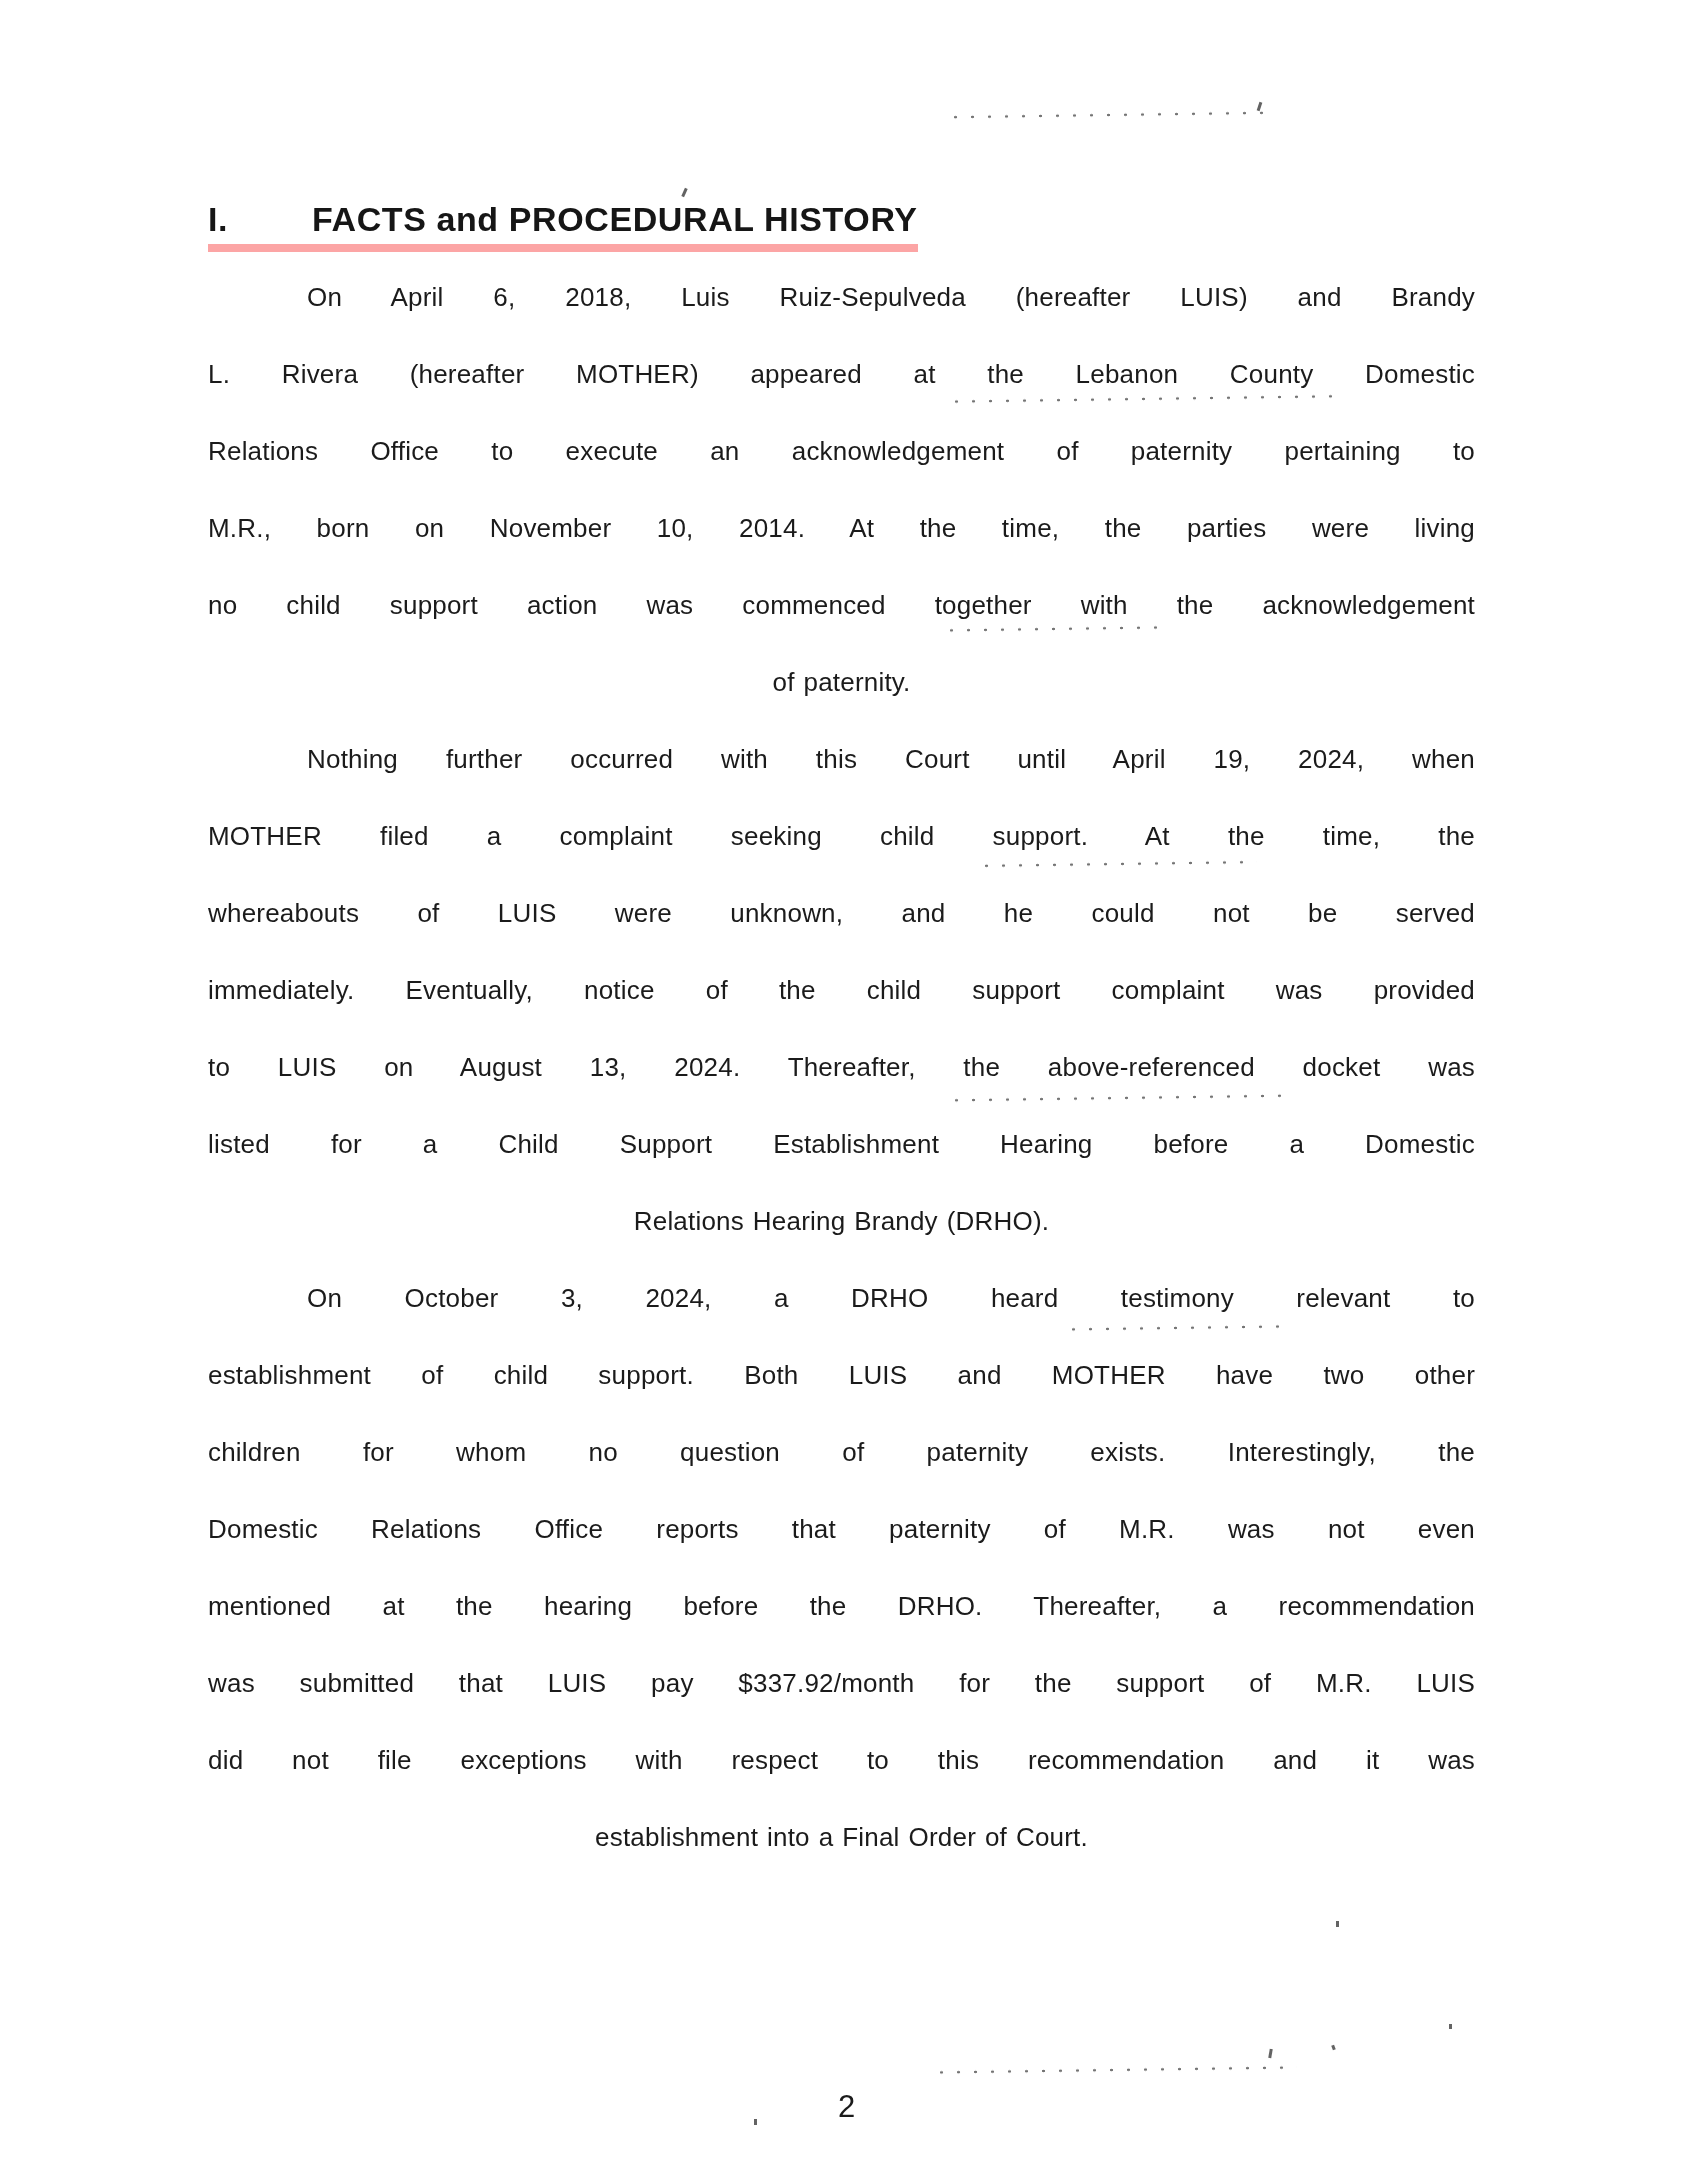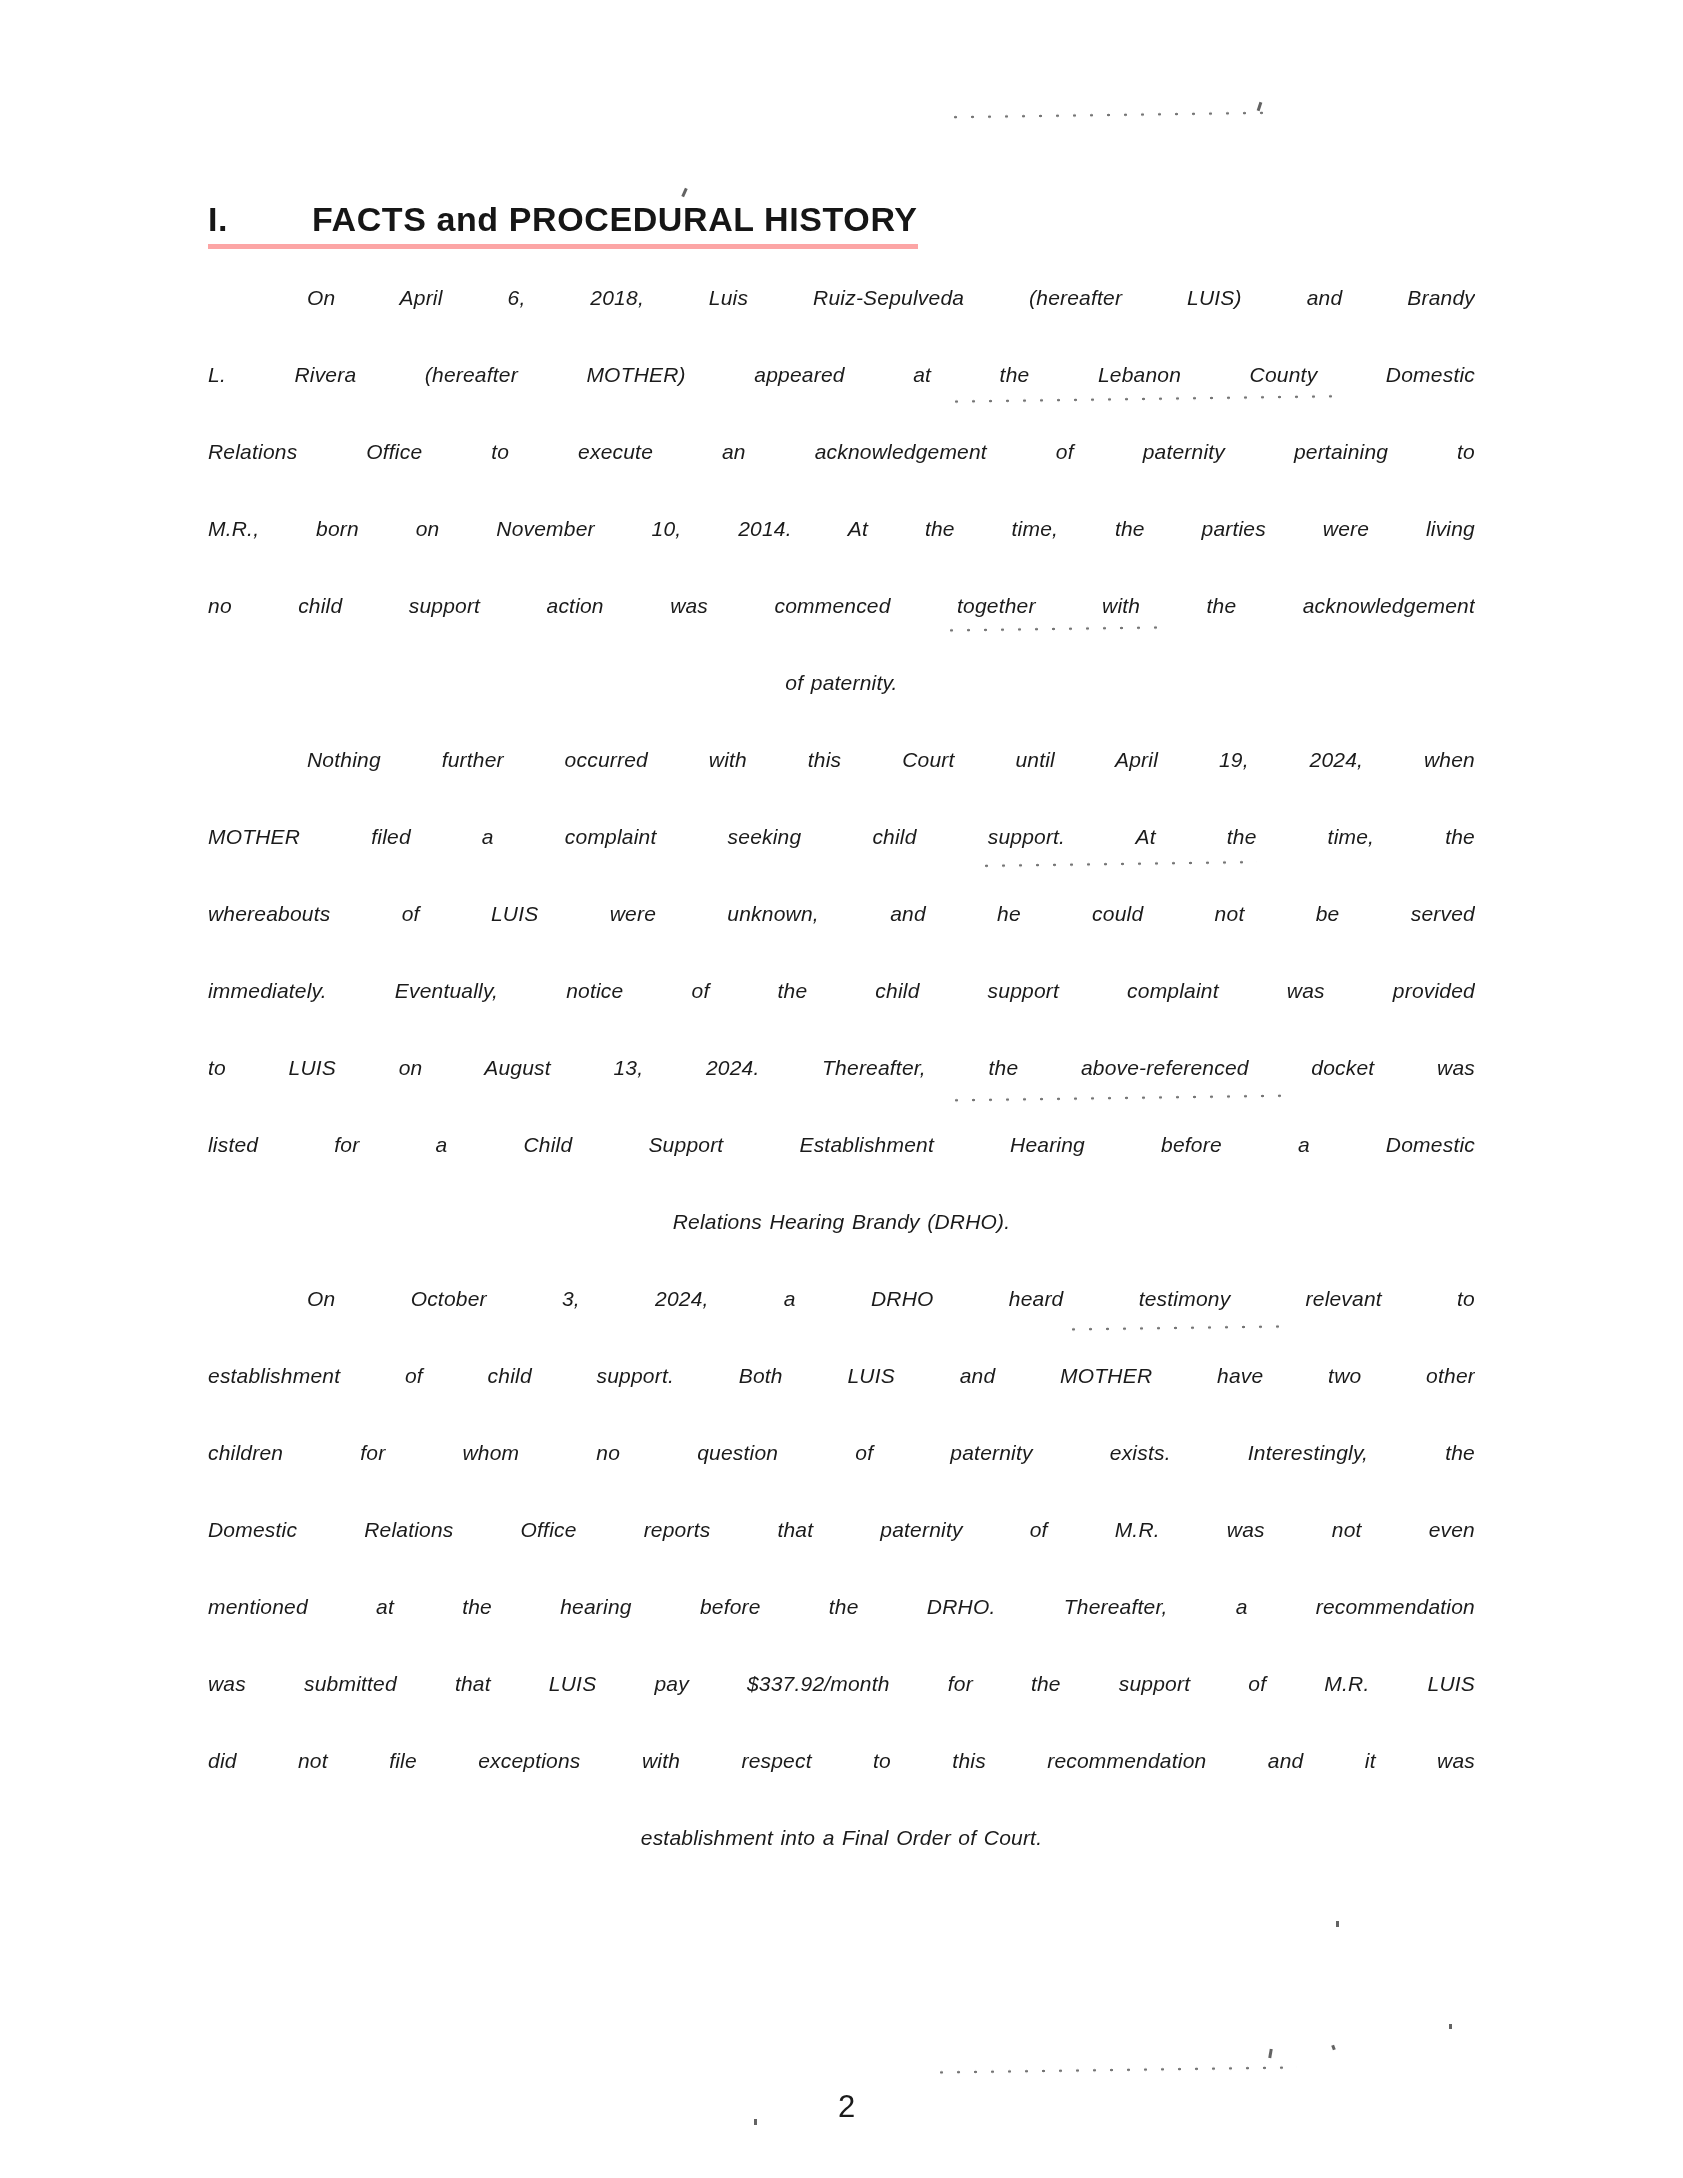--- a/index.html
+++ b/index.html
@@ -14,41 +14,40 @@
 
   
   .heading {
     position: absolute;
     left: 208px; top: 202px;
     font-size: 34px;
     font-weight: bold;
     line-height: 1;
     letter-spacing: 0.6px;
     white-space: nowrap;
-    border-bottom: 5px solid #fca5a5;
+    border-bottom: 8px solid #fca5a5;
     padding-bottom: 8px;
     color: #161616;
   }
   .hnum { display: inline-block; width: 104px; }
 
   
   .doc-body {
     position: absolute;
     left: 208px; top: 259px;
     width: 1267px;
   }
   .line {
-    font-size: 21px;
+    font-size: 26px;
     line-height: 77px;
     height: 77px;
     text-align: justify;
     letter-spacing: 0.2px;
     word-spacing: 1.5px;
     overflow: hidden;
-    font-style: italic;
   }
   .line::after {
     content: "";
     display: inline-block;
     width: 100%;
     line-height: 0;
     vertical-align: top;
   }
   .line.first { text-indent: 99px; }
   .line.last  { text-align: center; }

